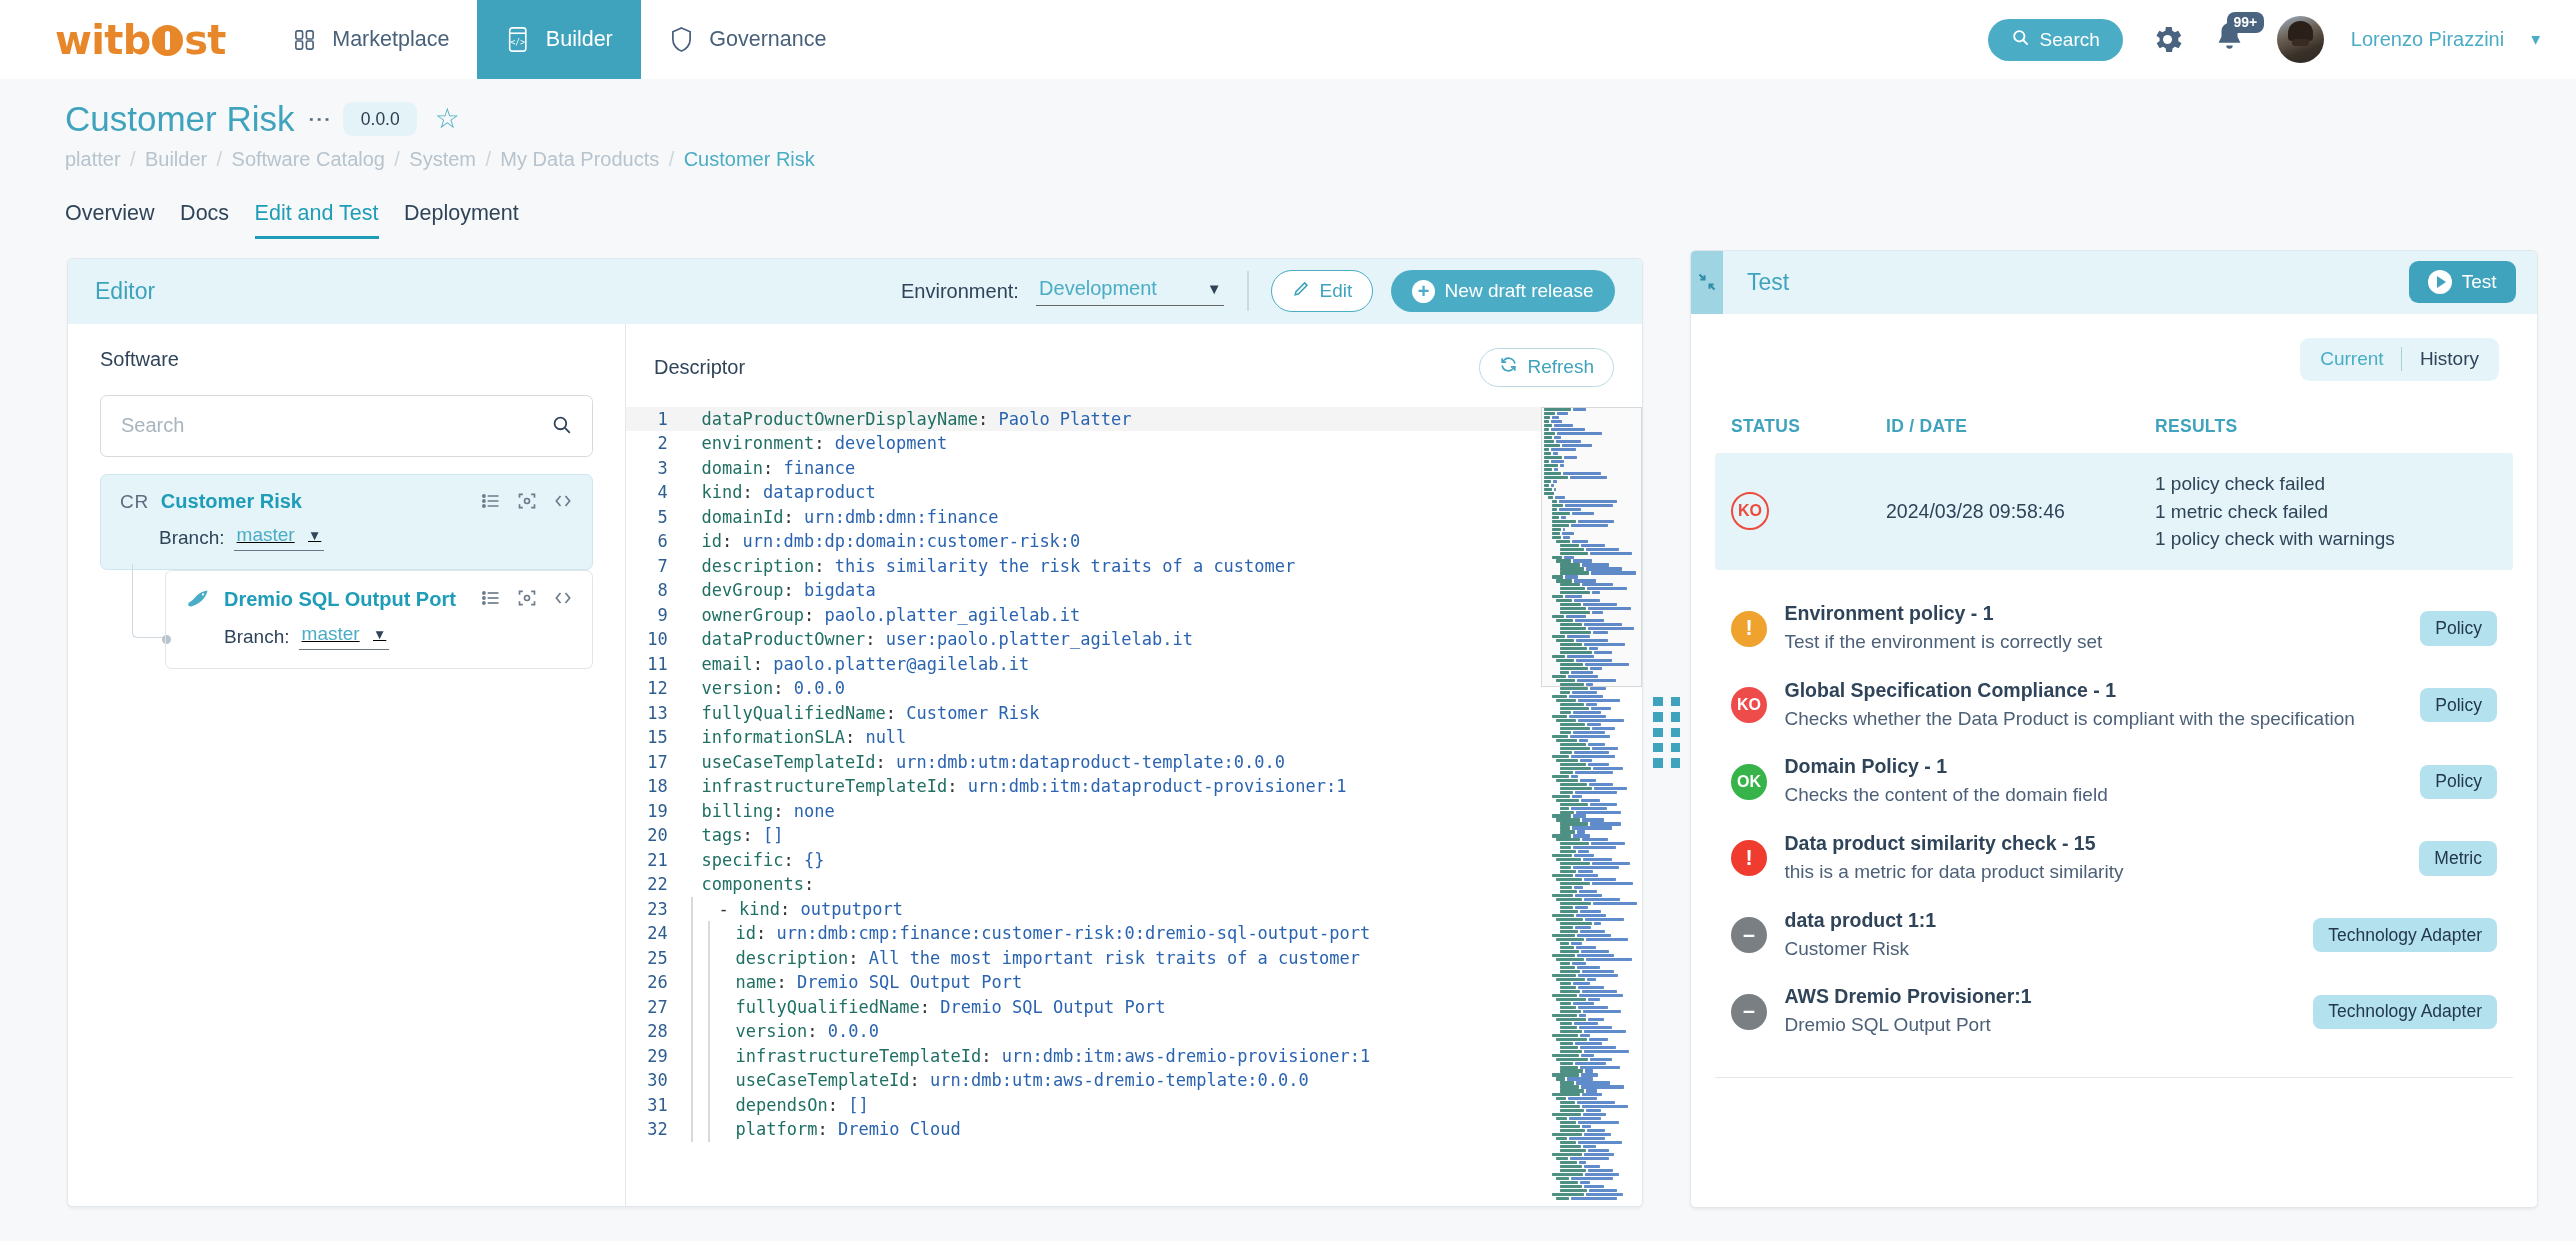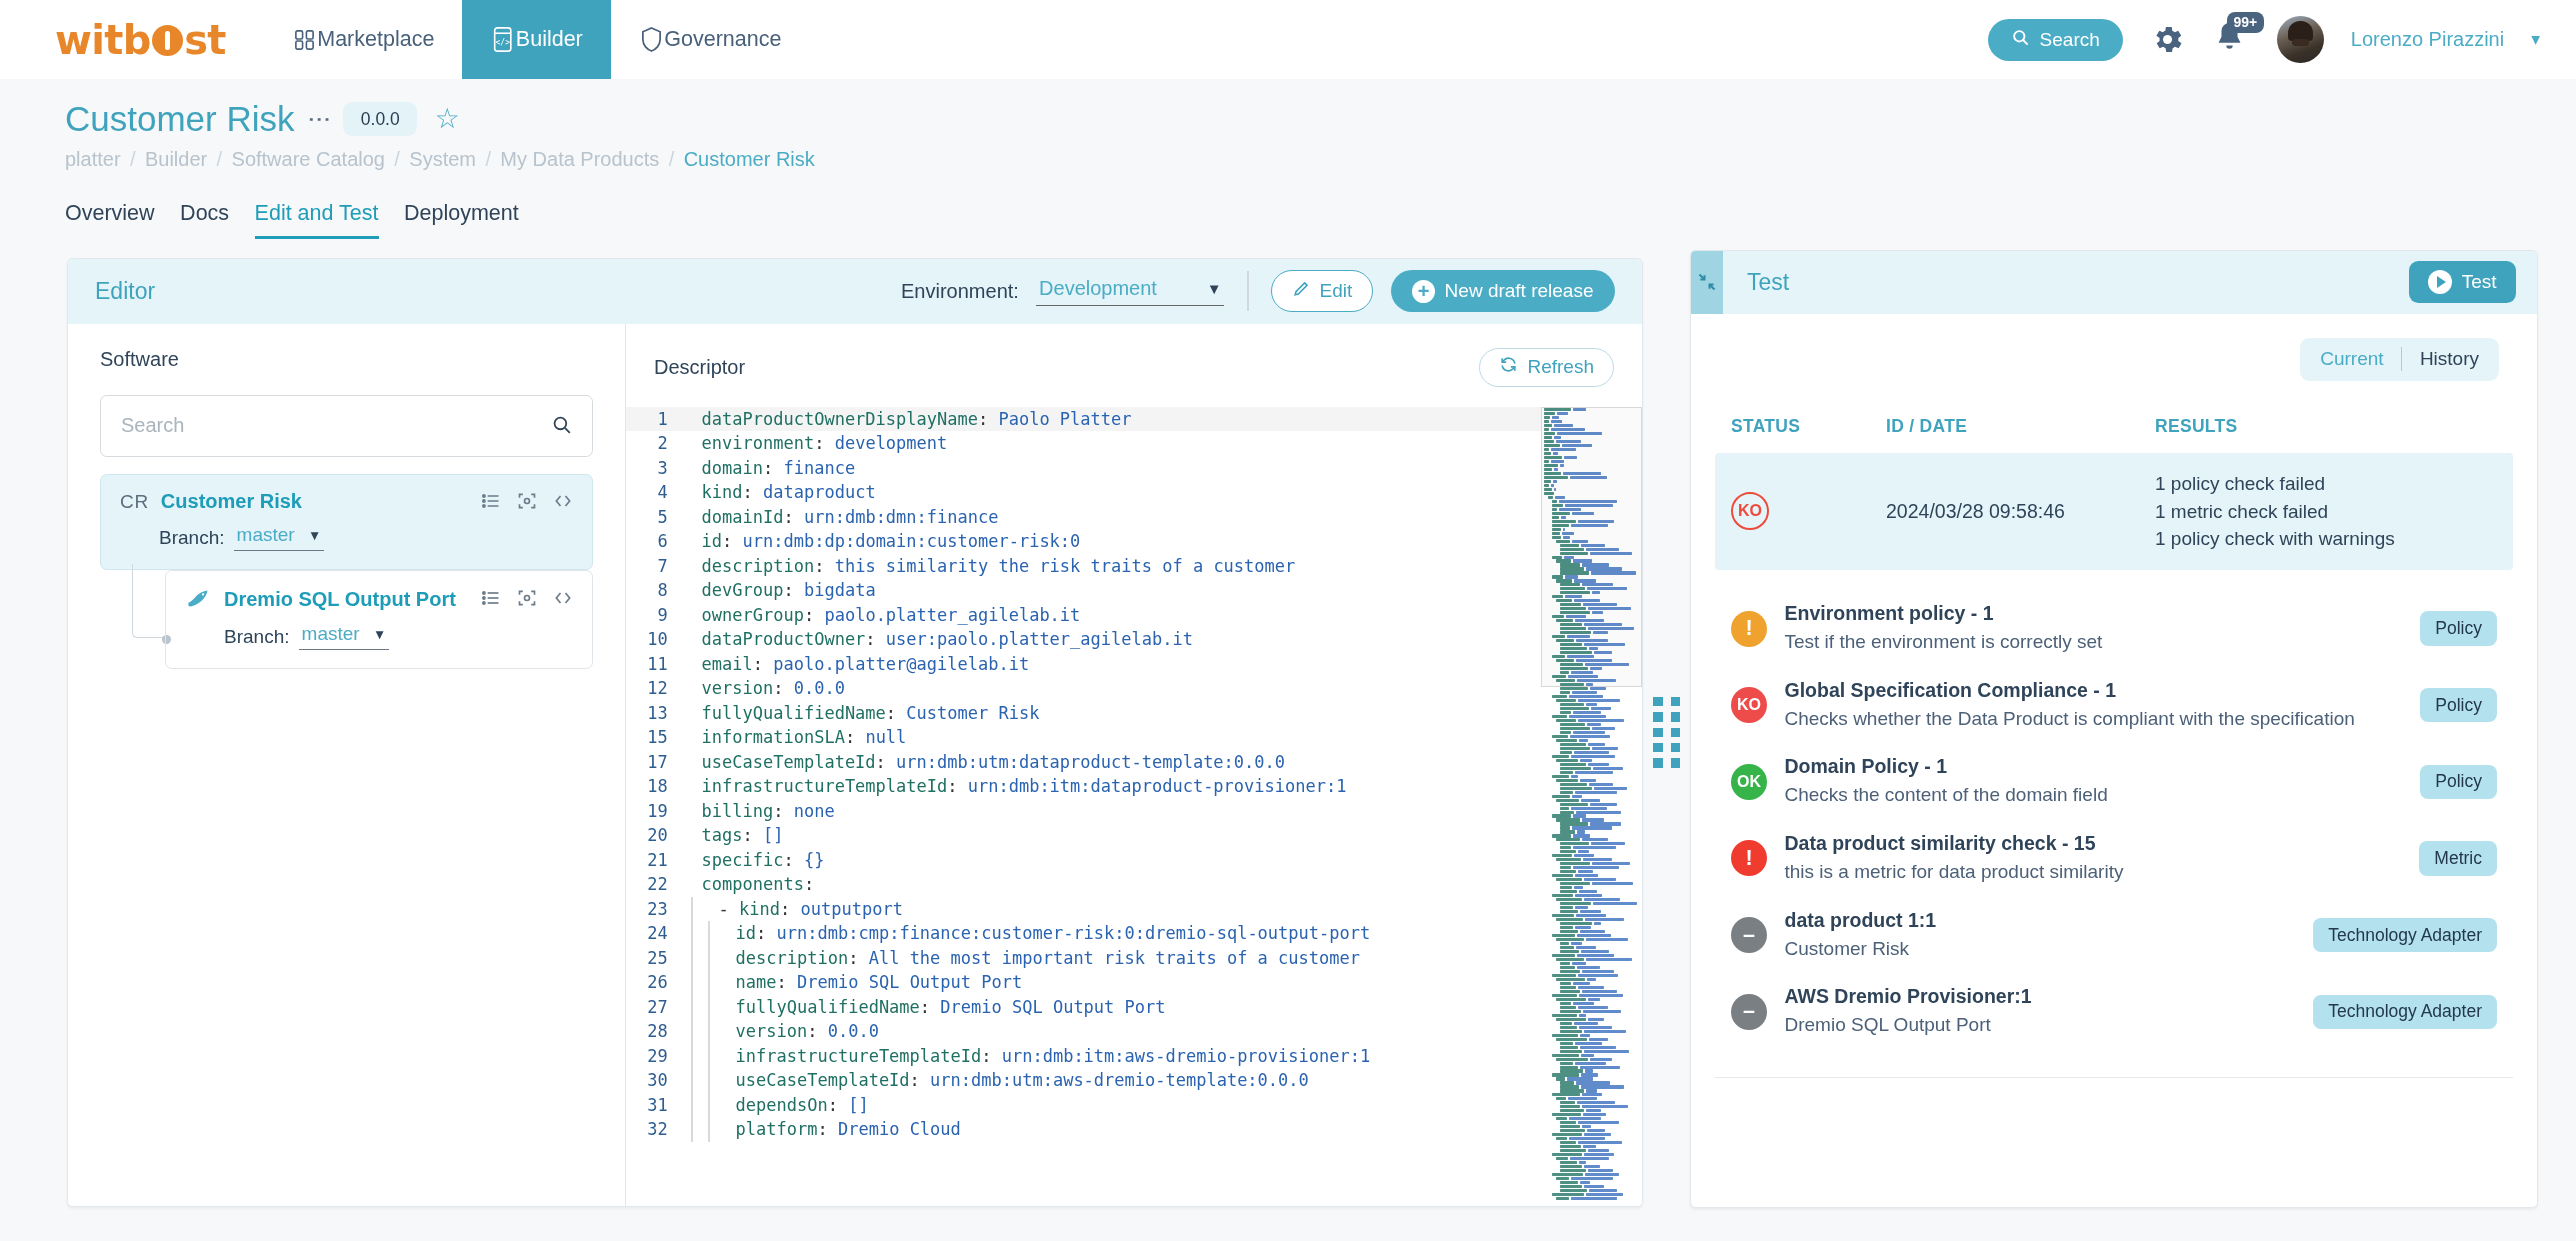--- a/index.html
+++ b/index.html
@@ -15,21 +15,21 @@
     height: 79px; background: #ffffff; display: flex; align-items: stretch;
     position: relative; z-index: 20;
   }
   .logo { display: flex; align-items: center; padding: 0 38px 0 55px; }
   .logo-text { font-size: 40px; font-weight: 700; color: #E8872A; letter-spacing: -0.7px; font-family: "DejaVu Sans", sans-serif; }
   .logo-o { display:inline-block; width:31px; height:31px; border-radius:50%; background:#E8872A; position:relative; vertical-align:-2.7px; margin:0 1.3px; }
   .logo-o::after { content:""; position:absolute; left:12.8px; top:6px; width:5.4px; height:19px; background:#fff; border-radius:2.7px; }
 
   .nav-items { display: flex; align-items: stretch; }
   .nav-item {
-    display: flex; align-items: center; padding: 0 28px;
+    display: flex; align-items: center; gap: 15px; padding: 0 28px;
     color: #48607A; font-size: 21.5px; cursor: pointer;
   }
   .nav-item.active { background: #3FA3BD; color: #ffffff; }
   .nav-icon { width: 25.5px; height: 28px; display:flex; align-items:center; justify-content:center; }
 
   .topnav-right { margin-left: auto; display: flex; align-items: center; gap: 27px; padding-right: 36px; }
   .search-btn {
     background: #4BACC6; color:#fff; border-radius: 671px; height: 42px;
     display:flex; align-items:center; gap: 9.4px; padding: 0 23px; font-size: 19px; cursor:pointer;
     border: none; font-family:"Liberation Sans",sans-serif;
@@ -117,21 +117,21 @@
     border-radius: 6.7px; border:0.7px solid #dfe5e9; padding: 15px 19px 17.5px 19px; position:relative;
   }
   .node.selected { background:#E4F4F8; border-color:#cfe6ee; }
   .node-row { display:flex; align-items:center; gap: 12px; }
   .node-abbr { color:#5d6d7d; font-size: 19px; letter-spacing:0.7px; }
   .node-name { color:#1E9CB8; font-size: 20px; font-weight:700; }
   .node-icons { margin-left:auto; display:flex; align-items:center; gap: 16px; color:#6b7b8a; }
   .node-branch { display:flex; align-items:center; gap:9.4px; margin-top: 10.8px; padding-left: 39px; }
   .node-branch .lbl { color:#2F4459; font-size: 19px; }
   .node-branch .sel {
-    border-bottom:1.3px solid #6a7885; display:flex; align-items:center; gap: 13.4px; padding: 0 2.7px 4px 2.7px; cursor:pointer;
+    border-bottom:1.3px solid #6a7885; display:flex; align-items:center; gap: 13.4px; padding: 0 2.7px 4px 2.7px; cursor:pointer;text-decoration:underline;
   }
   .node-branch .sel .v { color:#4BACC6; font-size: 19px; }
   .node-branch .sel .c { color:#2F4459; font-size: 13.4px; }
 
   .child-wrap { position: relative; margin-top: 0; padding-left: 65px; }
   .connector { position:absolute; left: 32px; top: -5.4px; width: 32px; height: 74px; border-left:1.3px solid #cfd8de; border-bottom:1.3px solid #cfd8de; border-bottom-left-radius: 5.4px;}
   .connector-dot { position:absolute; left: 62px; top: 65px; width:9.4px; height:9.4px; border-radius:50%; background:#b9c4cd;}
 
   .descriptor-pane { flex:1; padding: 24px 0 0 0; display:flex; flex-direction:column; min-width:0;}
   .descriptor-head { display:flex; align-items:center; padding: 0 28px 0 28px; }

